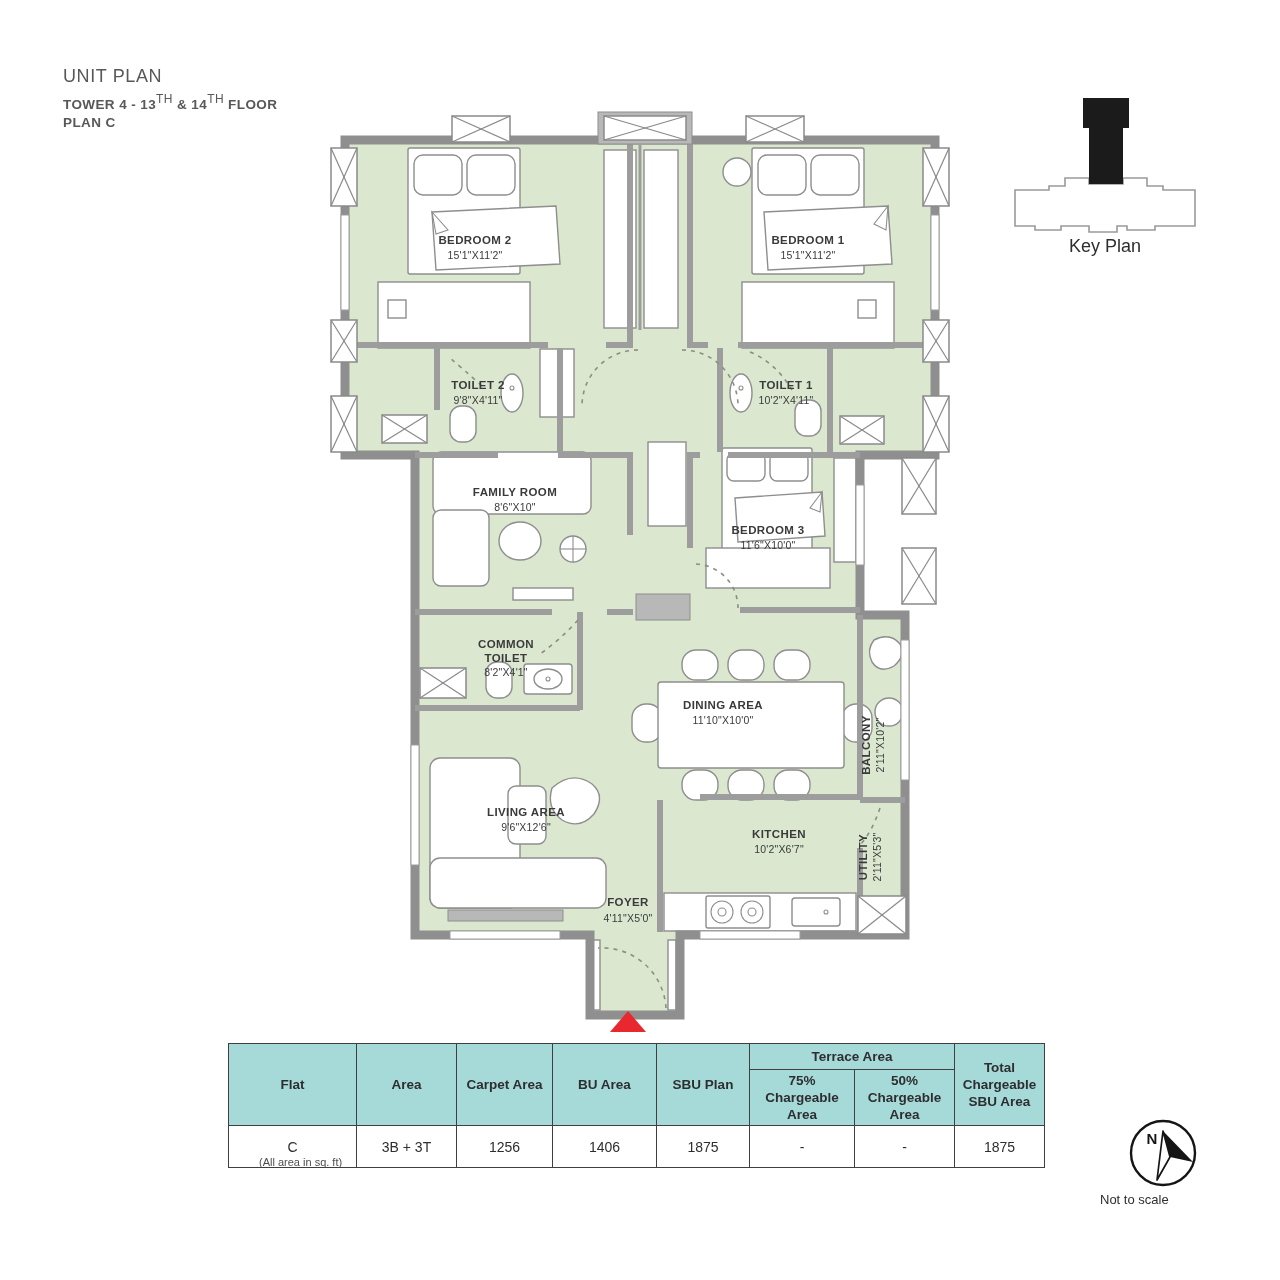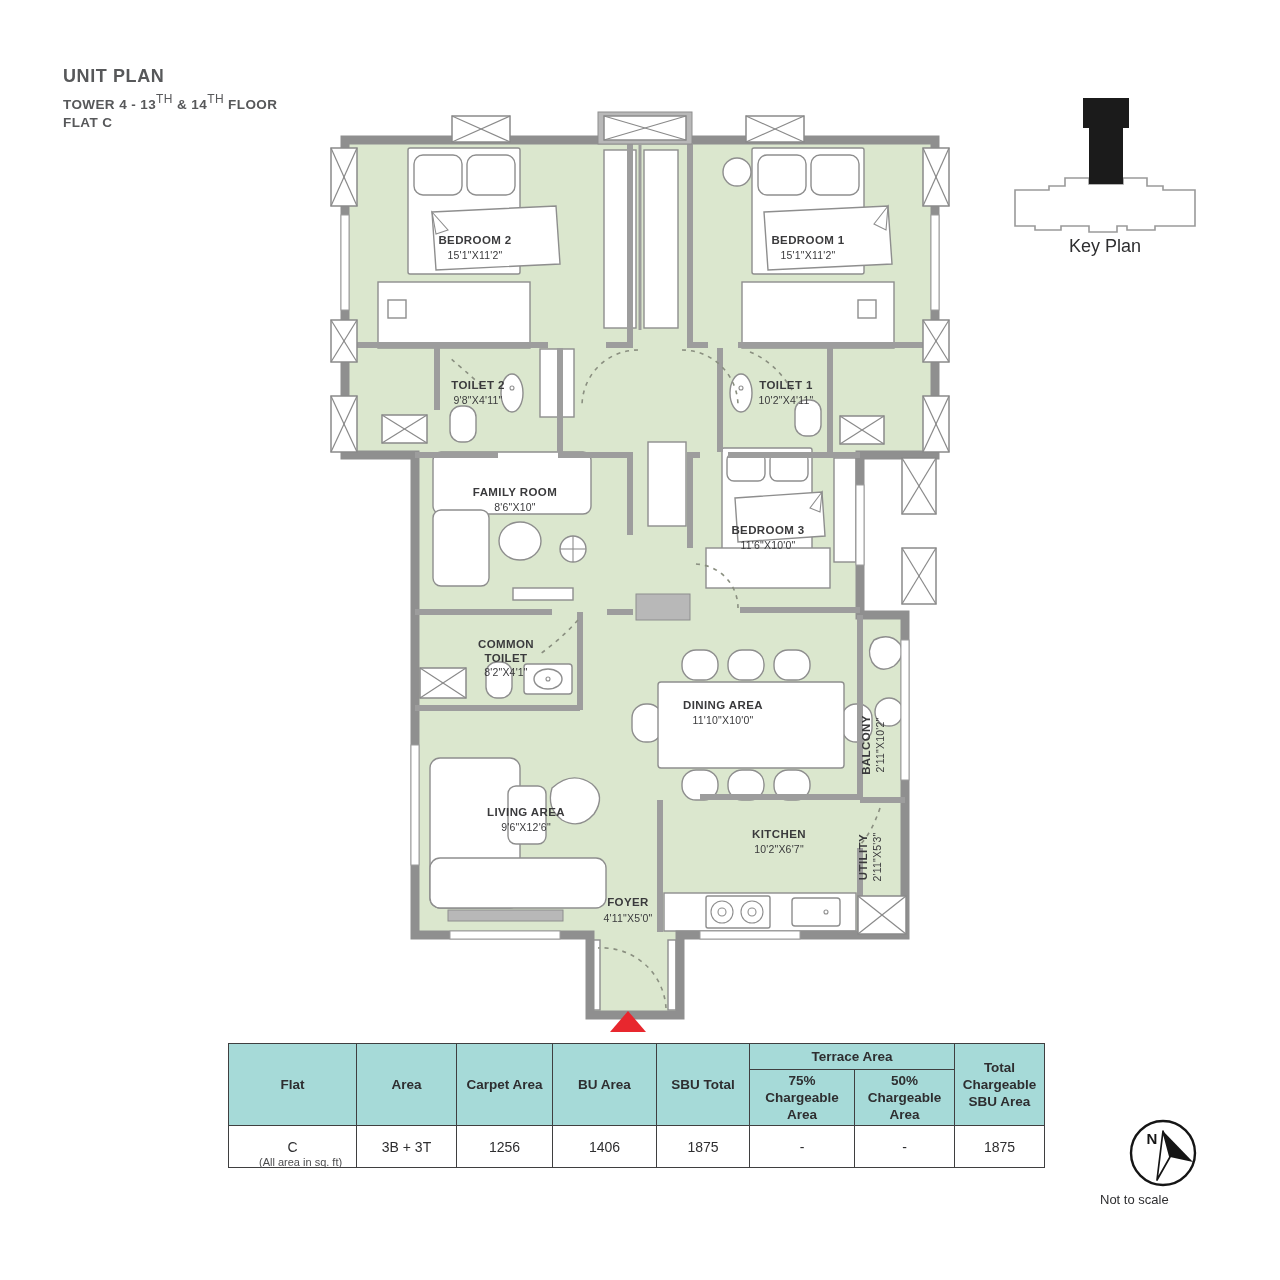--- a/index.html
+++ b/index.html
@@ -3,21 +3,21 @@
 <meta charset="utf-8">
 <style>
   * { margin:0; padding:0; box-sizing:border-box; }
   body {
     width:1280px; height:1280px; position:relative;
     background:#ffffff; overflow:hidden;
     font-family:"Liberation Sans", sans-serif; color:#3a3a3c;
   }
   
   .title-block { position:absolute; left:63px; top:66px; color:#57585a; }
-  .title-block h1 { font-size:18px; font-weight:700; letter-spacing:.6px; margin-bottom:3px; }
+  .title-block h1 { font-size:18px; font-weight:400; letter-spacing:.6px; margin-bottom:3px; }
   .title-block .sub { font-size:13.5px; font-weight:700; letter-spacing:.4px; line-height:18px; }
   .title-block sup { font-size:12px; font-weight:400; }
   
   .keyplan { position:absolute; left:1005px; top:92px; }
   .keyplan-label { position:absolute; left:1005px; top:236px; width:200px; text-align:center;
     font-size:18px; color:#2e2e30; }
   
   .compass { position:absolute; left:1126px; top:1116px; }
   .not-to-scale { position:absolute; left:1100px; top:1192px; width:126px; text-align:left;
     font-size:13px; color:#2e2e30; }
@@ -46,21 +46,21 @@
   .area-table tr.h1 th { height:26px; }
   .area-table tr.h2 th { height:46px; }
   .table-note { position:absolute; left:228px; top:1156px; font-size:11px; color:#4d4d4f;margin-left:31px; }
 </style>
 </head>
 <body>
 
 <div class="title-block">
   <h1>UNIT PLAN</h1>
   <div class="sub"><span>TOWER 4 - 13</span><sup>TH</sup><span> &amp; 14</span><sup>TH</sup><span> FLOOR</span></div>
-  <div class="sub">FLAT C</div>
+  <div class="sub">PLAN C</div>
 </div>
 
 <svg class="keyplan" width="200" height="150" viewBox="0 0 200 150">
   <path d="M10,98 H44 V94 H60 V86 H84 V92 H118 V86 H142 V94 H158 V98 H190 V134 H150 V138 H122 V134 H112 V140 H84 V134 H56 V138 H30 V134 H10 Z" fill="#ffffff" stroke="#9a9a9a" stroke-width="1.6"></path>
   <path d="M78,6 h46 v30 h-6 v56 h-34 v-56 h-6 Z" fill="#1b1b1b"></path>
 </svg>
 <div class="keyplan-label">Key Plan</div>
 
 <svg class="plan" width="645" height="955" viewBox="315 95 645 955">
 
@@ -361,21 +361,21 @@
       <col style="width:105px">
       <col style="width:100px">
       <col style="width:90px">
   </colgroup>
   <thead>
     <tr class="h1">
       <th rowspan="2">Flat</th>
       <th rowspan="2">Area</th>
       <th rowspan="2">Carpet Area</th>
       <th rowspan="2">BU Area</th>
-      <th rowspan="2">SBU Total</th>
+      <th rowspan="2">SBU Plan</th>
       <th colspan="2">Terrace Area</th>
       <th rowspan="2">Total Chargeable SBU Area</th>
     </tr>
     <tr class="h2">
       <th>75% Chargeable Area</th>
       <th>50% Chargeable Area</th>
     </tr>
   </thead>
   <tbody>
     <tr>

